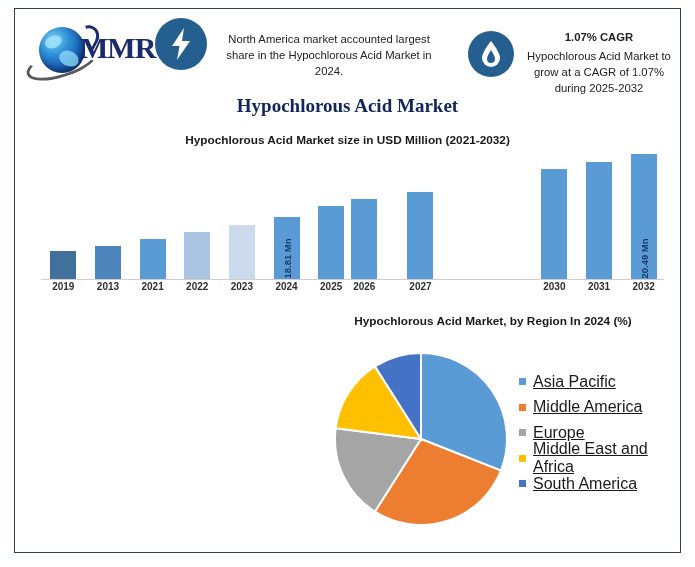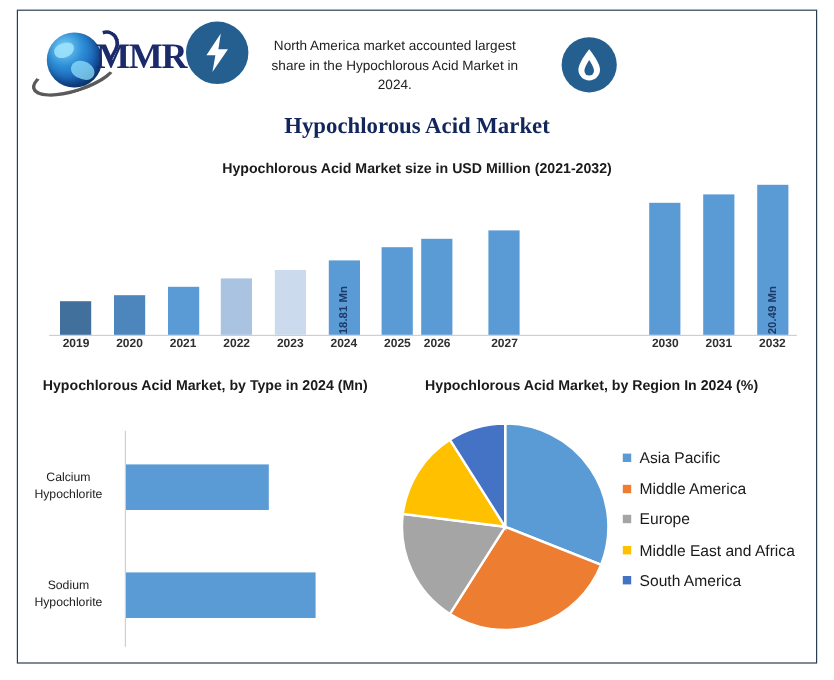--- a/index.html
+++ b/index.html
@@ -134,21 +134,21 @@
   .pie-panel { position: absolute; left: 312px; top: 0; width: 355px; height: 100%; }
   .pie-title {
     position: absolute; left: 6px; top: 6px; width: 320px;
     text-align: center; font-size: 11.8px; font-weight: bold; color: #1a1a1a;
     line-height: 17px;
   }
   .pie-svg { position: absolute; left: 6px; top: 44px; }
   .legend { position: absolute; left: 192px; top: 62px; width: 160px; }
   .leg-row {
     display: flex; align-items: center; height: 25.5px;
-    font-size: 13px; color: #1a1a1a;
+    font-size: 16px; color: #1a1a1a; text-decoration: underline;
   }
   .leg-sw { width: 7px; height: 7px; margin-right: 7px; flex: none; }
 </style>
 </head>
 <body>
 
 <div id="infographic">
 
   <div class="header">
 
@@ -167,35 +167,39 @@
 
     <div class="hdr-note hdr-left">North America market accounted largest share in the Hypochlorous Acid Market in 2024.</div>
 
     <div class="circ-icon ic-drop">
       <svg width="22" height="28" viewBox="0 0 22 28" aria-hidden="true">
         <path d="M11 1 C11 1 2 12 2 18 A9 9 0 0 0 20 18 C20 12 11 1 11 1 Z" fill="#ffffff"></path>
         <path d="M11 10 C11 10 7 16 7 19 A4 4 0 0 0 15 19 C15 16 11 10 11 10 Z" fill="#245f8f"></path>
       </svg>
     </div>
 
+    <div class="hdr-note hdr-right">
+      <span class="cagr">1.07% CAGR</span>
+      <span>Hypochlorous Acid Market to grow at a CAGR of 1.07% during 2025-2032</span>
+    </div>
 
     <div class="main-title">Hypochlorous Acid Market</div>
   </div>
 
   <div class="barchart">
     <div class="chart-title">Hypochlorous Acid Market size in USD Million (2021-2032)</div>
     <div class="plot" id="bar-plot">
       <div class="axis-line"></div>
     <div class="bar-col" style="left: 0px; width: 44.6429px;">
           <div class="bar" style="height: 28px; background: rgb(65, 112, 156);"></div>
           <div class="tick">2019</div>
         </div>
         <div class="bar-col" style="left: 44.6429px; width: 44.6429px;">
           <div class="bar" style="height: 33px; background: rgb(76, 134, 189);"></div>
-          <div class="tick">2020</div>
+          <div class="tick">2013</div>
         </div>
         <div class="bar-col" style="left: 89.2857px; width: 44.6429px;">
           <div class="bar" style="height: 40px; background: rgb(91, 155, 213);"></div>
           <div class="tick">2021</div>
         </div>
         <div class="bar-col" style="left: 133.929px; width: 44.6429px;">
           <div class="bar" style="height: 47px; background: rgb(169, 195, 224);"></div>
           <div class="tick">2022</div>
         </div>
         <div class="bar-col" style="left: 178.571px; width: 44.6429px;">
@@ -230,32 +234,20 @@
         <div class="bar-col" style="left: 580.357px; width: 44.6429px;">
           <div class="bar" style="height: 125px; background: rgb(91, 155, 213);"></div>
           <div class="bar-lab">20.49 Mn</div>
           <div class="tick">2032</div>
         </div>
       </div>
   </div>
 
   <div class="bottom">
 
-    <div class="hbar-panel">
-      <div class="hbar-title">Hypochlorous Acid Market, by Type in 2024 (Mn)</div>
-      <div class="hbar-plot" id="hbar-plot">
-        <div class="hbar-axis"></div>
-      <div class="hbar" style="top: 28px; width: 119px; background: rgb(91, 155, 213);">
-            <div class="hbar-cat" style="top: 5px;">Calcium Hypochlorite</div>
-          </div>
-          <div class="hbar" style="top: 118px; width: 158px; background: rgb(91, 155, 213);">
-            <div class="hbar-cat" style="top: 5px;">Sodium Hypochlorite</div>
-          </div>
-        </div>
-    </div>
 
     <div class="pie-panel">
       <div class="pie-title">Hypochlorous Acid Market, by Region In 2024 (%)</div>
       <svg class="pie-svg" id="pie-svg" width="180" height="180" viewBox="0 0 180 180">
           <path d="M 88 88 L 88.00 2.00 A 86 86 0 0 1 167.96 119.66 Z" fill="#5b9bd5" stroke="#ffffff" stroke-width="2"></path>
           <path d="M 88 88 L 167.96 119.66 A 86 86 0 0 1 41.92 160.61 Z" fill="#ed7d31" stroke="#ffffff" stroke-width="2"></path>
           <path d="M 88 88 L 41.92 160.61 A 86 86 0 0 1 2.68 77.22 Z" fill="#a5a5a5" stroke="#ffffff" stroke-width="2"></path>
           <path d="M 88 88 L 2.68 77.22 A 86 86 0 0 1 41.92 15.39 Z" fill="#ffc000" stroke="#ffffff" stroke-width="2"></path>
           <path d="M 88 88 L 41.92 15.39 A 86 86 0 0 1 88.00 2.00 Z" fill="#4472c4" stroke="#ffffff" stroke-width="2"></path>
         </svg>

